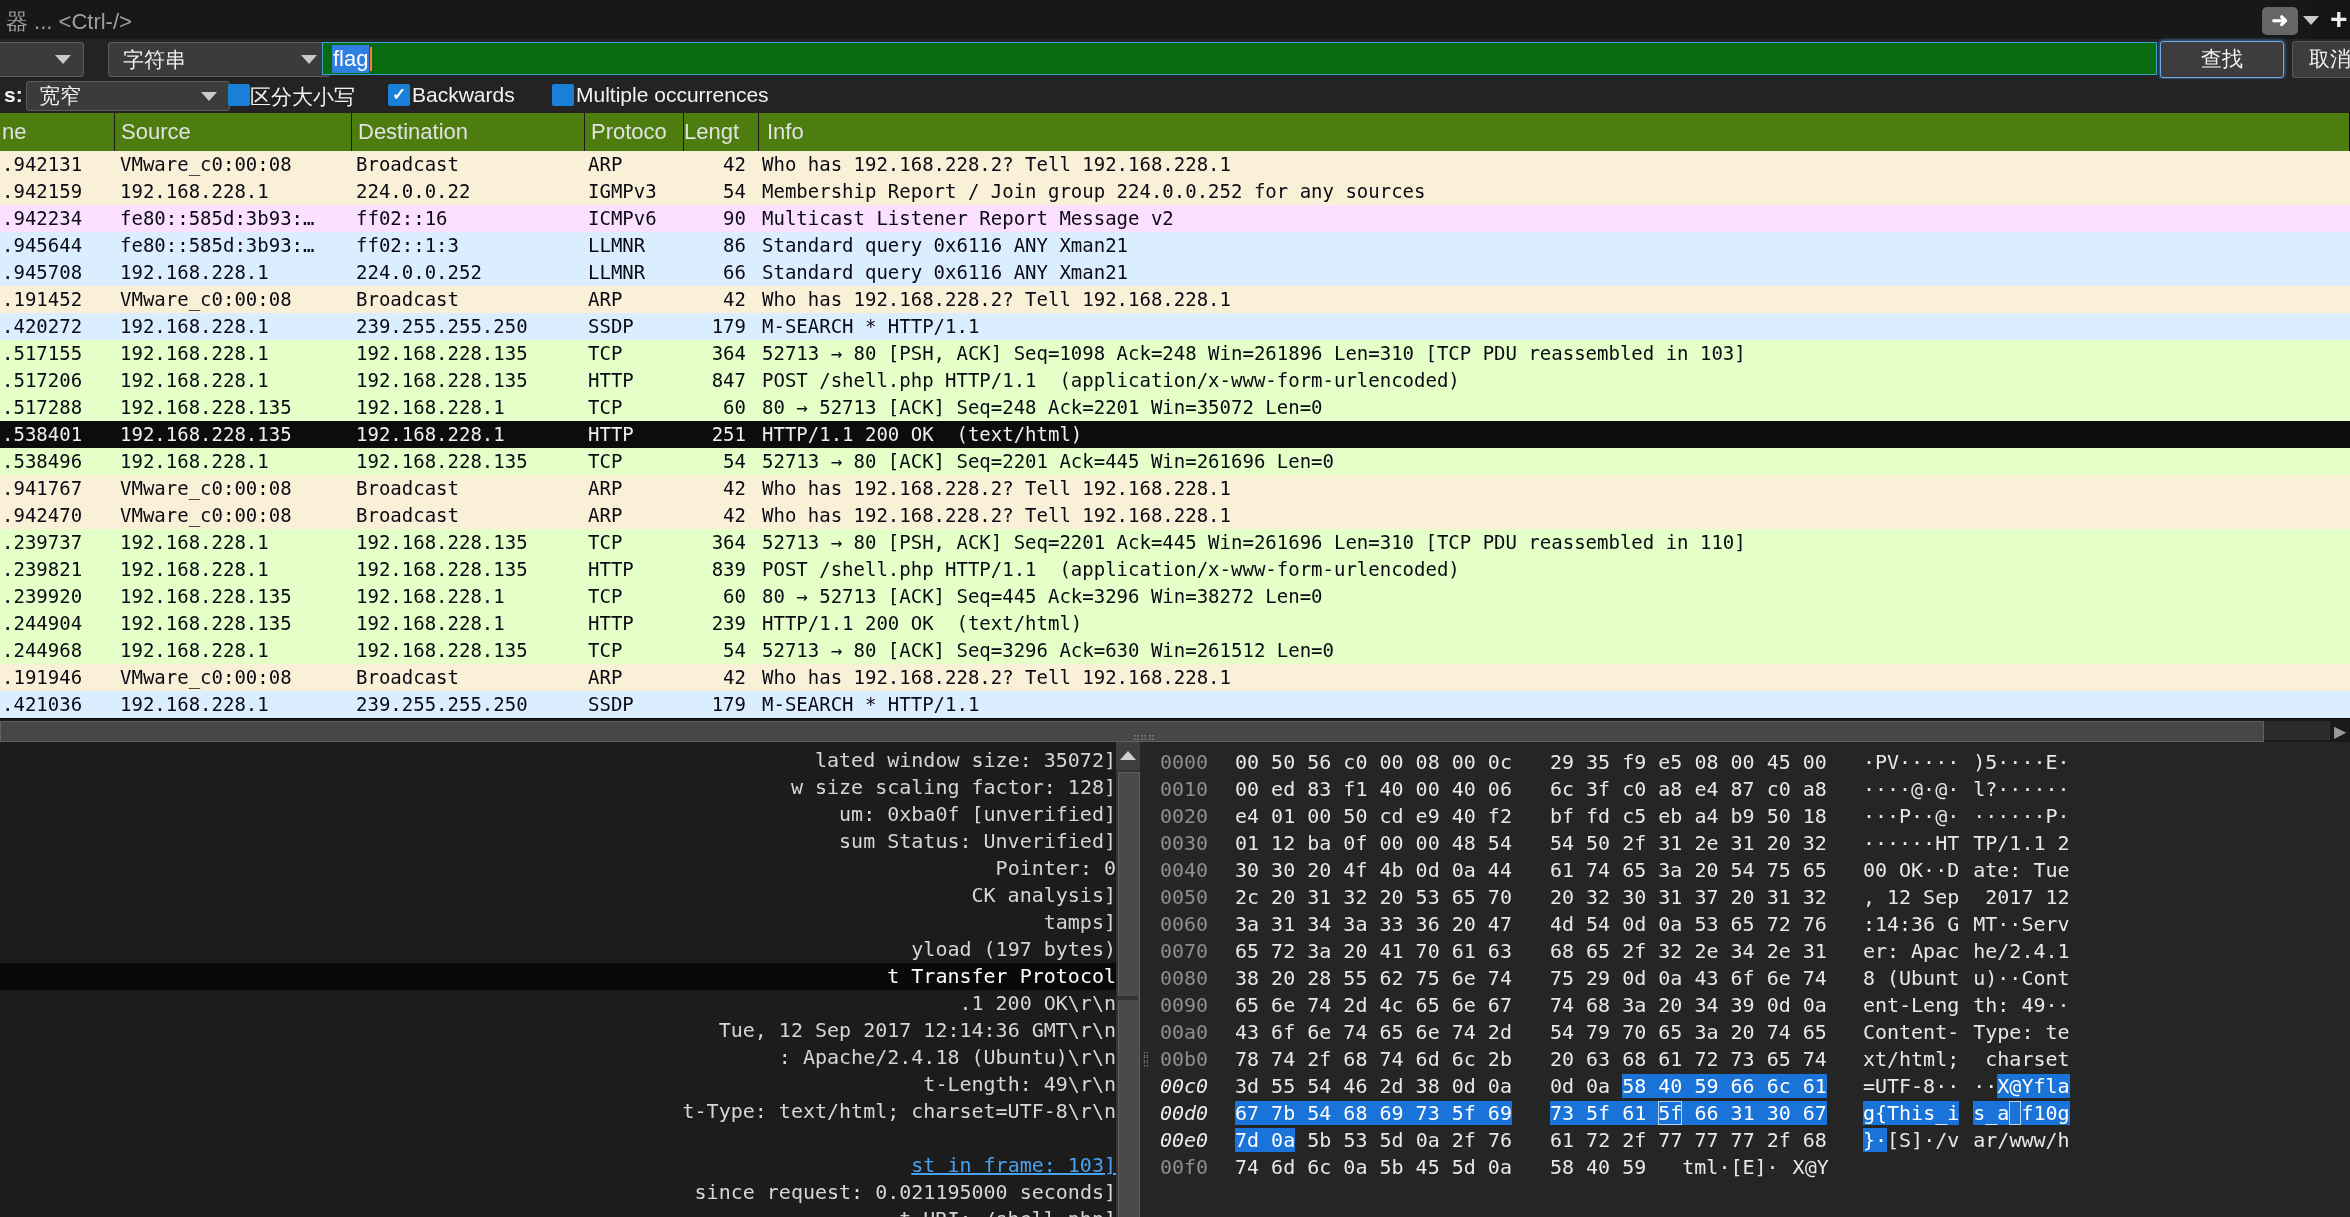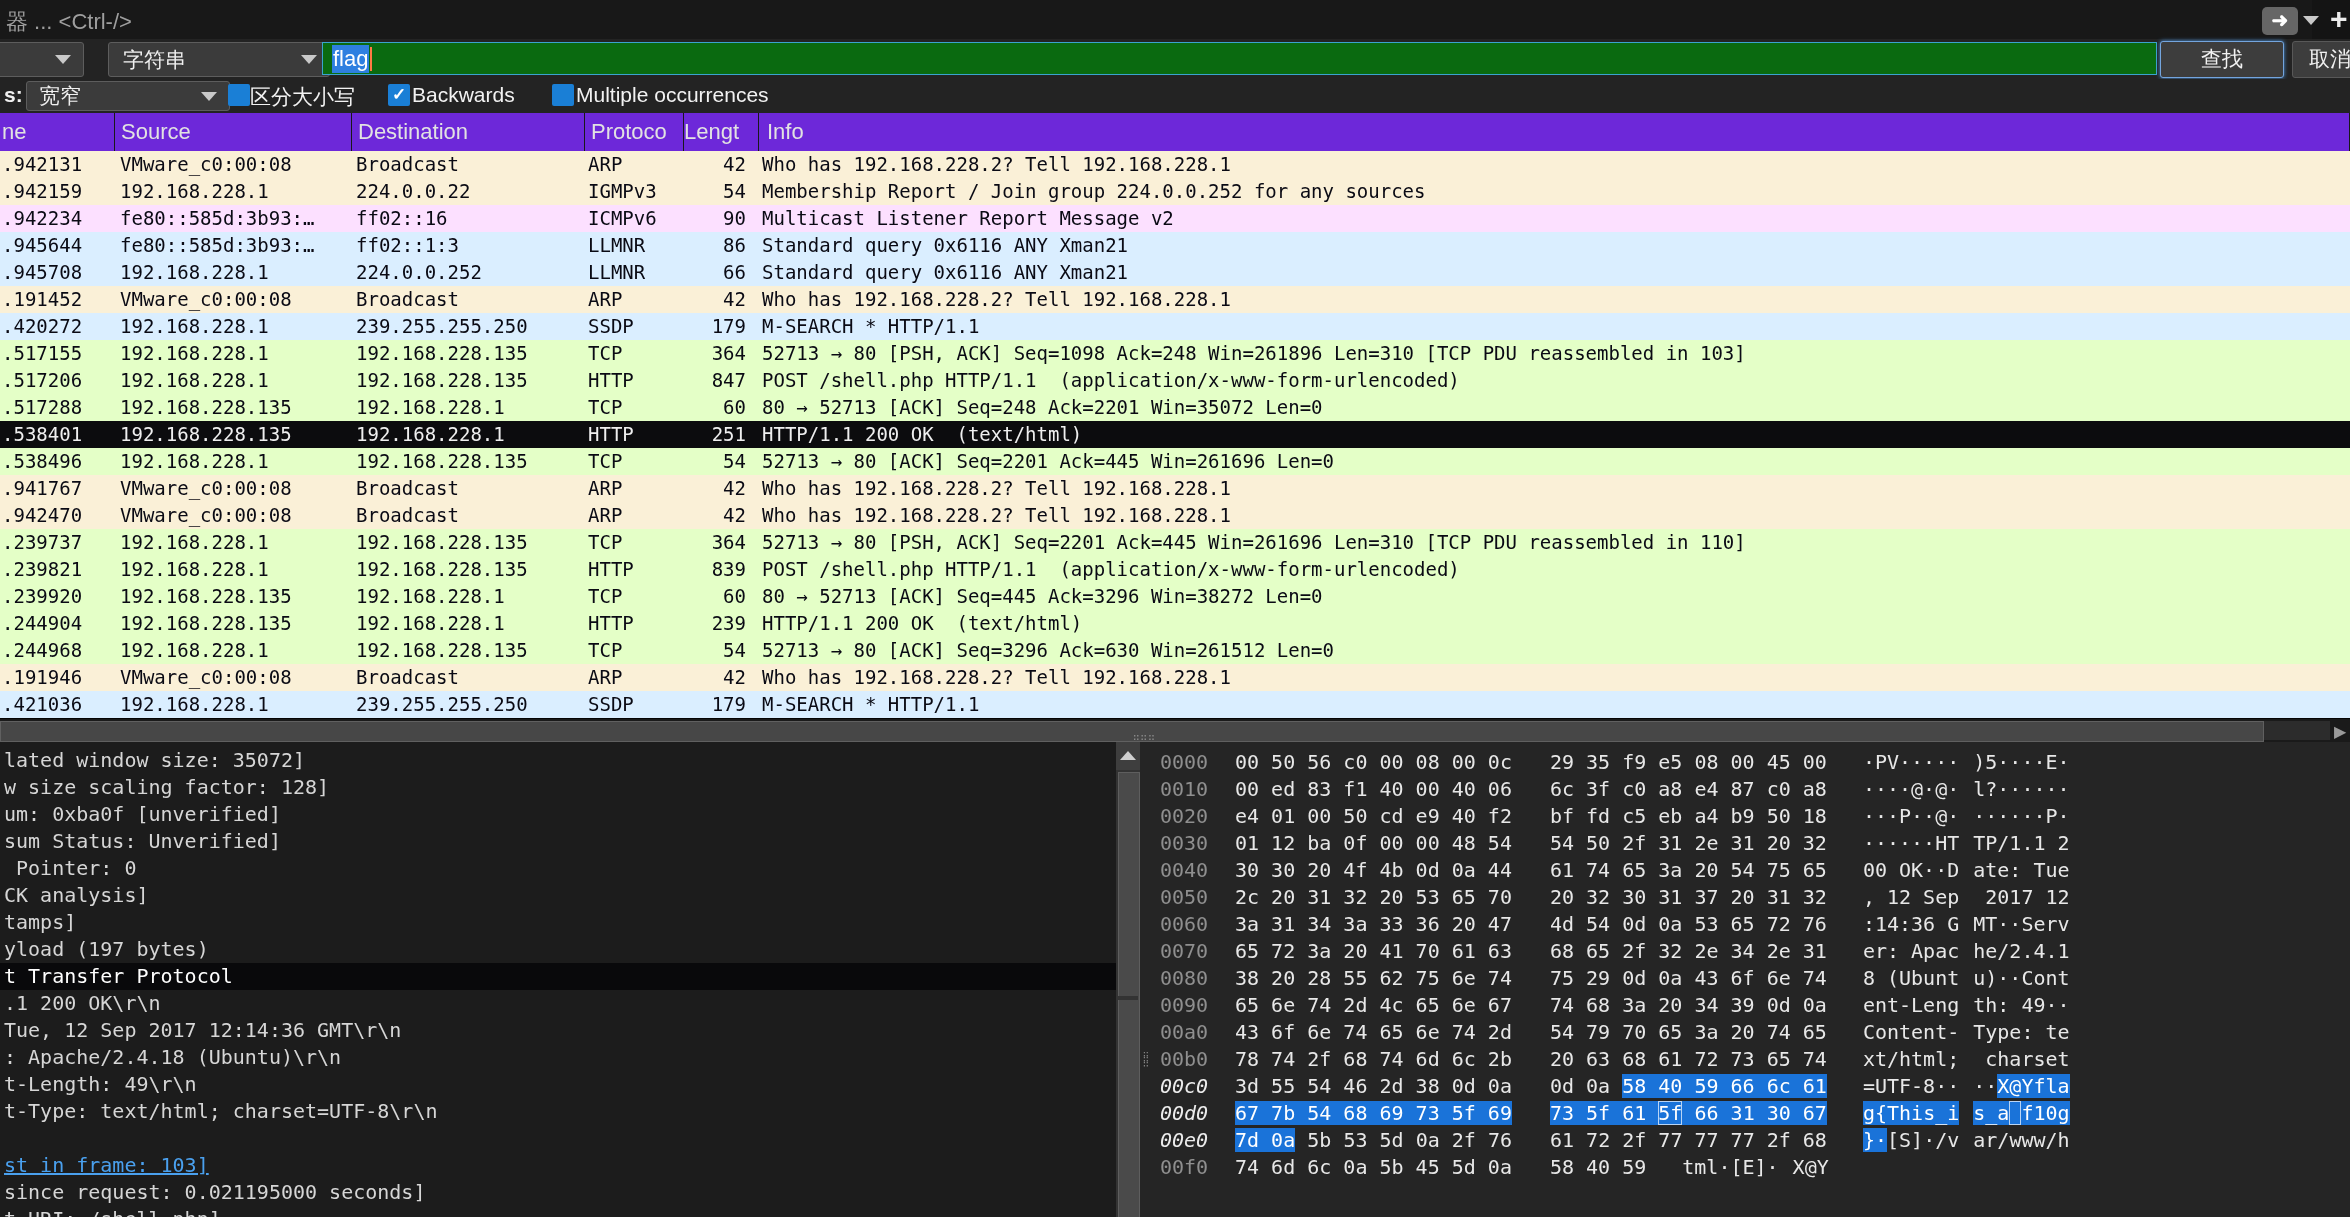--- a/index.html
+++ b/index.html
@@ -38,21 +38,21 @@
   #options-row{left:0;top:79px;width:2350px;height:34px;background:#232323;border-bottom:1px solid #000;}
   #opt-label{left:4px;top:4px;font-size:21px;font-weight:bold;color:#f0f0f0;}
   #dd-width{left:26px;width:190px;padding-left:12px;top:2px;height:28px;}
   .cb{position:absolute;top:5px;width:22px;height:22px;background:#1a7fd6;border-radius:2px;
       color:#fff;font-size:17px;font-weight:bold;text-align:center;line-height:22px;}
   .cb .mark{display:none;}
   .cb.checked .mark{display:inline;}
   .cblabel{position:absolute;top:4px;font-size:21px;color:#f2f2f2;}
 
   
-  #pkt-header{left:0;top:113px;width:2350px;height:38px;background:#6d28d9;display:flex;
+  #pkt-header{left:0;top:113px;width:2350px;height:38px;background:#4d7c0f;display:flex;
               border-bottom:1px solid #000;font-size:22px;color:#e2e2e2;}
   #pkt-header .hc{border-right:1px solid #191919;display:flex;align-items:center;white-space:pre;}
   #packet-rows{left:0;top:151px;width:2350px;height:567px;}
   .prow{display:flex;height:27px;line-height:27px;font-size:19px;color:#0a0a14;white-space:pre;}
   .prow>div{overflow:hidden;white-space:pre;}
   .c0{width:112px;padding-left:2px;}
   .c1{width:230px;padding-left:6px;}
   .c2{width:226px;padding-left:6px;}
   .c3{width:92px;padding-left:6px;}
   .c4{width:66px;text-align:right;padding-right:8px;}
@@ -65,21 +65,21 @@
 
   
   #hscroll{left:0;top:718px;width:2350px;height:24px;background:#1a1a1a;border-top:1px solid #050505;}
   #hscroll .handle{position:absolute;left:0;top:2px;width:2262px;height:19px;background:#474747;border:1px solid #606060;}
   #hscroll .track-end{position:absolute;left:2264px;top:2px;width:66px;height:19px;background:#2c2c2c;}
   #hscroll .arrow-right{position:absolute;left:2334px;top:3px;color:#9a9a9a;font-size:16px;}
 
   
   #details-pane{left:0;top:742px;width:1116px;height:475px;background:#1c1c1c;overflow:hidden;}
   #details-lines{position:absolute;left:0;top:5px;width:1116px;}
-  .dline{height:27px;line-height:27px;font-size:20px;color:#d6d6d6;white-space:pre;padding-left:4px;}
+  .dline{height:27px;line-height:27px;font-size:20px;color:#d6d6d6;white-space:pre;padding-left:4px;text-align:right;}
   .dline.dsel{background:#09090b;color:#fff;}
   .dline .link{color:#4aa0ee;text-decoration:underline;}
 
   #details-scrollbar{left:1116px;top:742px;width:24px;height:475px;background:#333;}
   #dsb-up{position:absolute;left:1116px;top:742px;width:24px;height:28px;background:#3e3e3e;}
   #dsb-up .tri{width:0;height:0;margin:9px auto 0;border-left:8px solid transparent;
                border-right:8px solid transparent;border-bottom:9px solid #cfcfcf;}
   #dsb-handle{left:1118px;top:772px;width:20px;height:445px;background:#4a4a4a;border:1px solid #5e5e5e;}
   #dsb-seam{left:1118px;top:996px;width:20px;height:4px;background:#333;}
 

